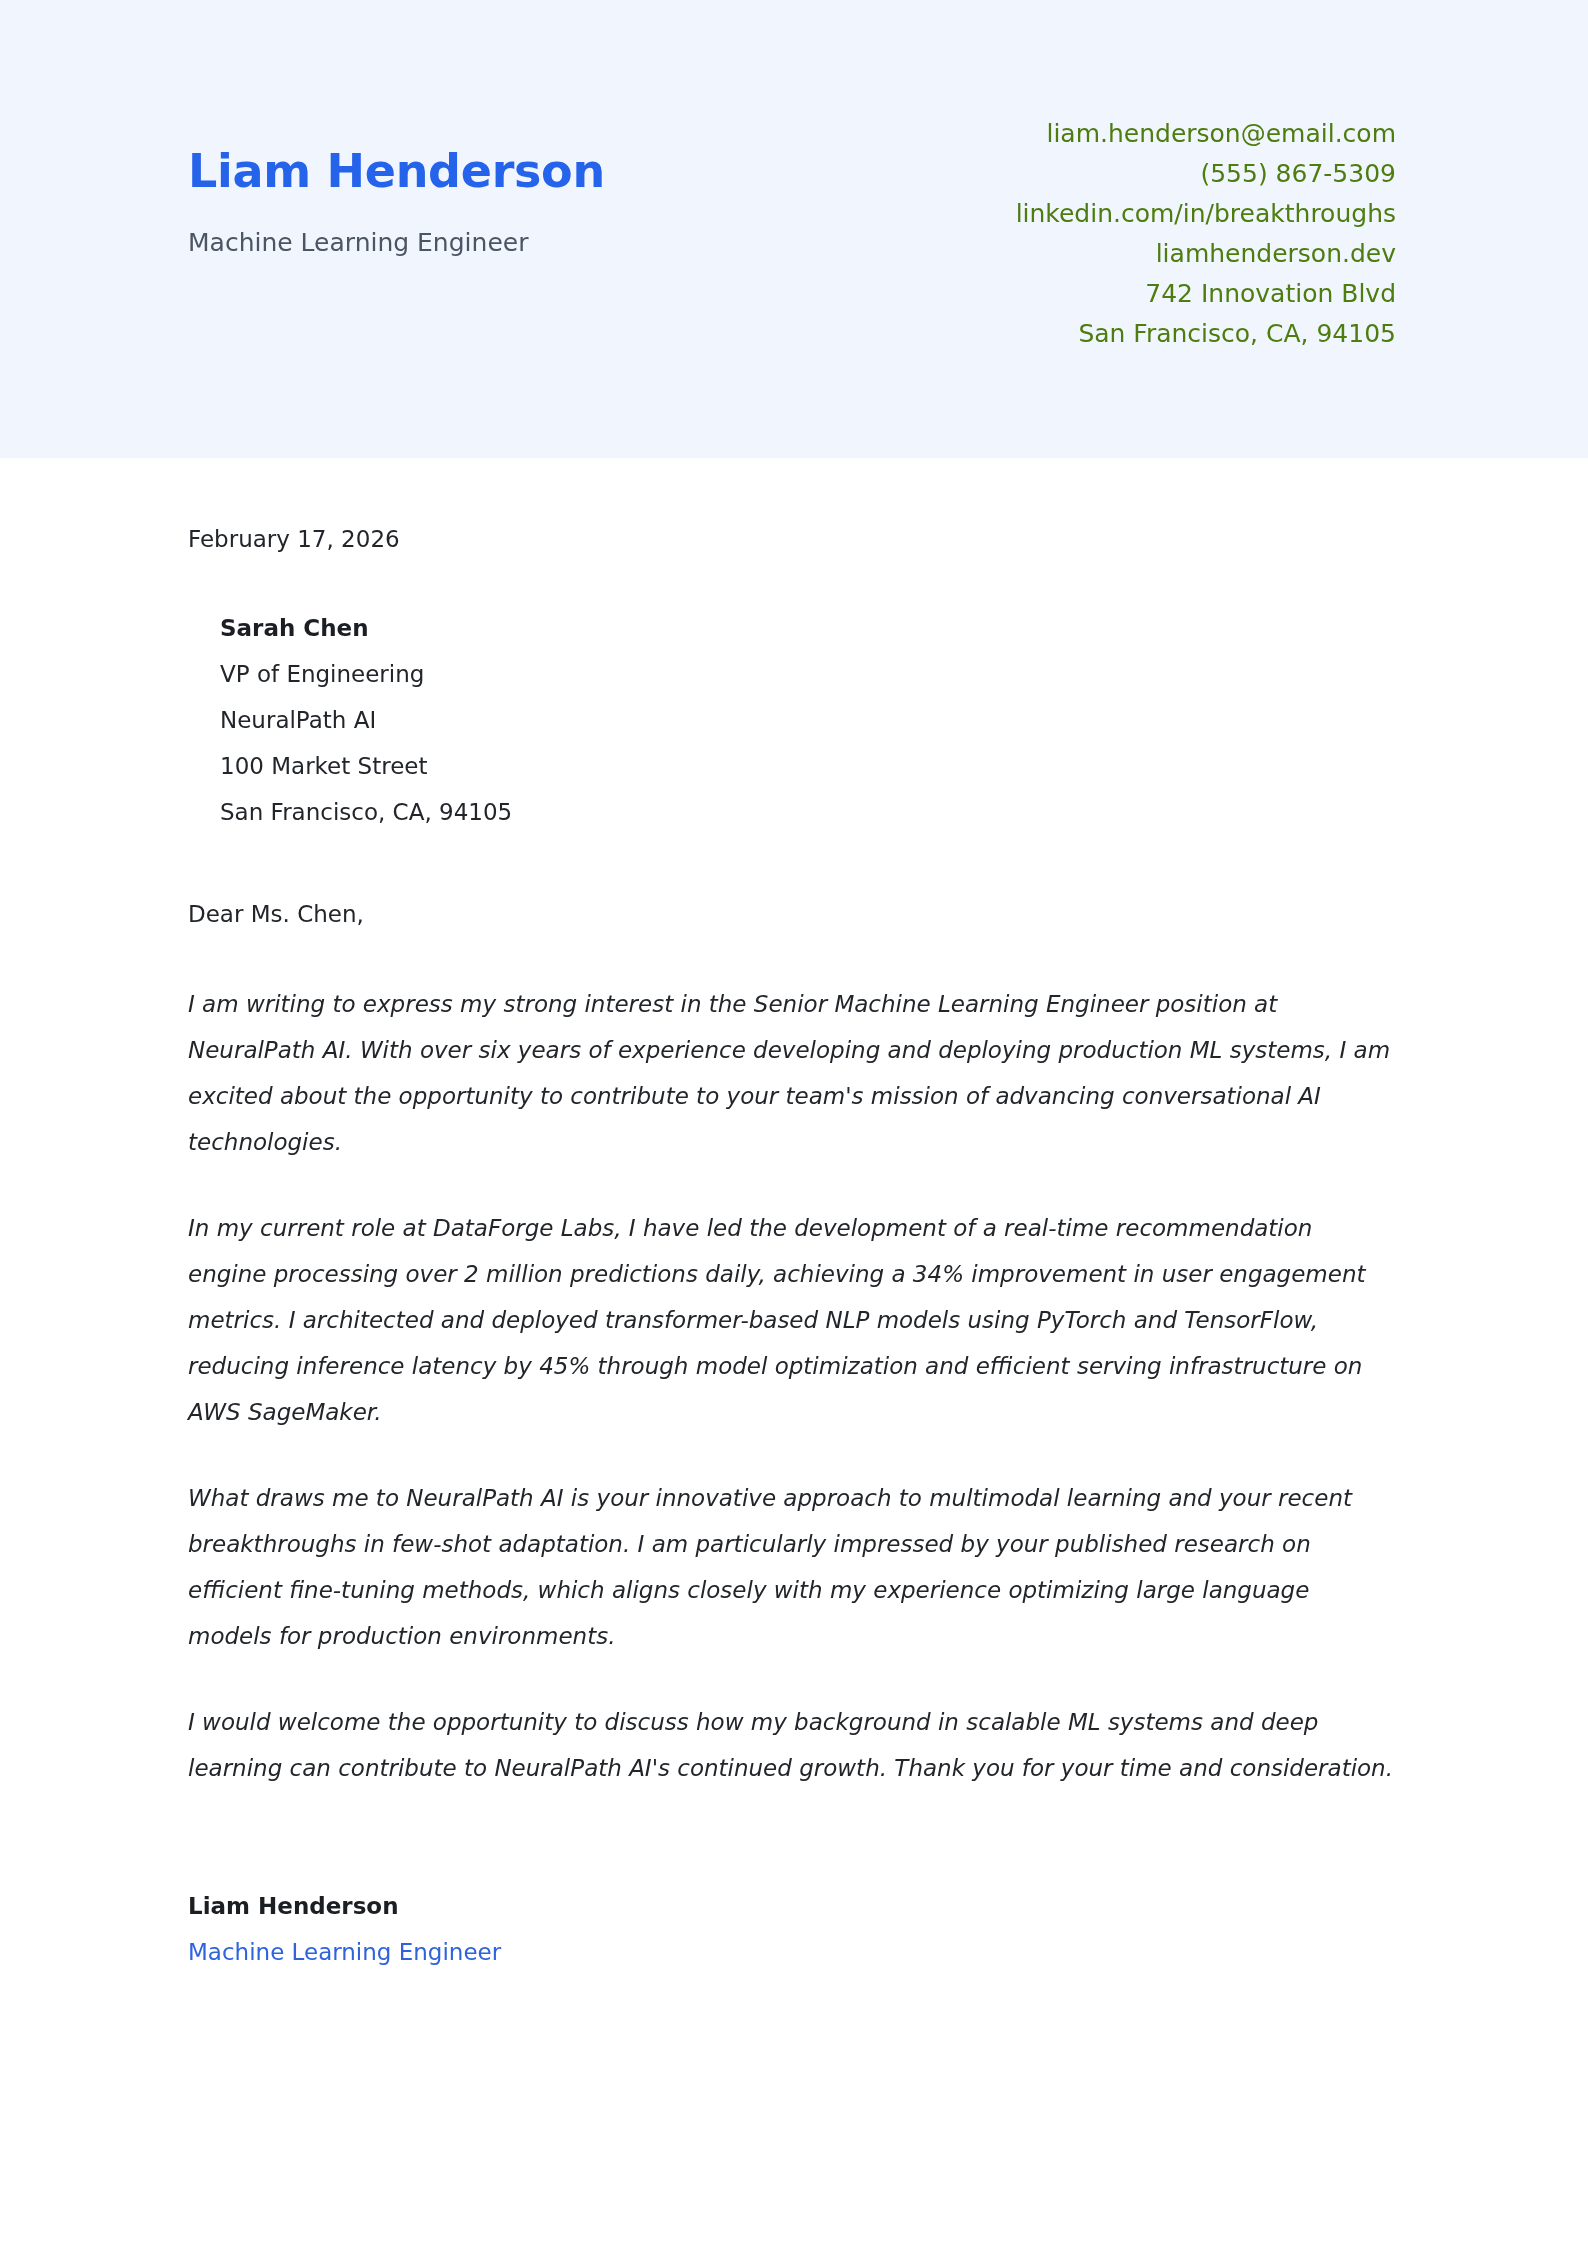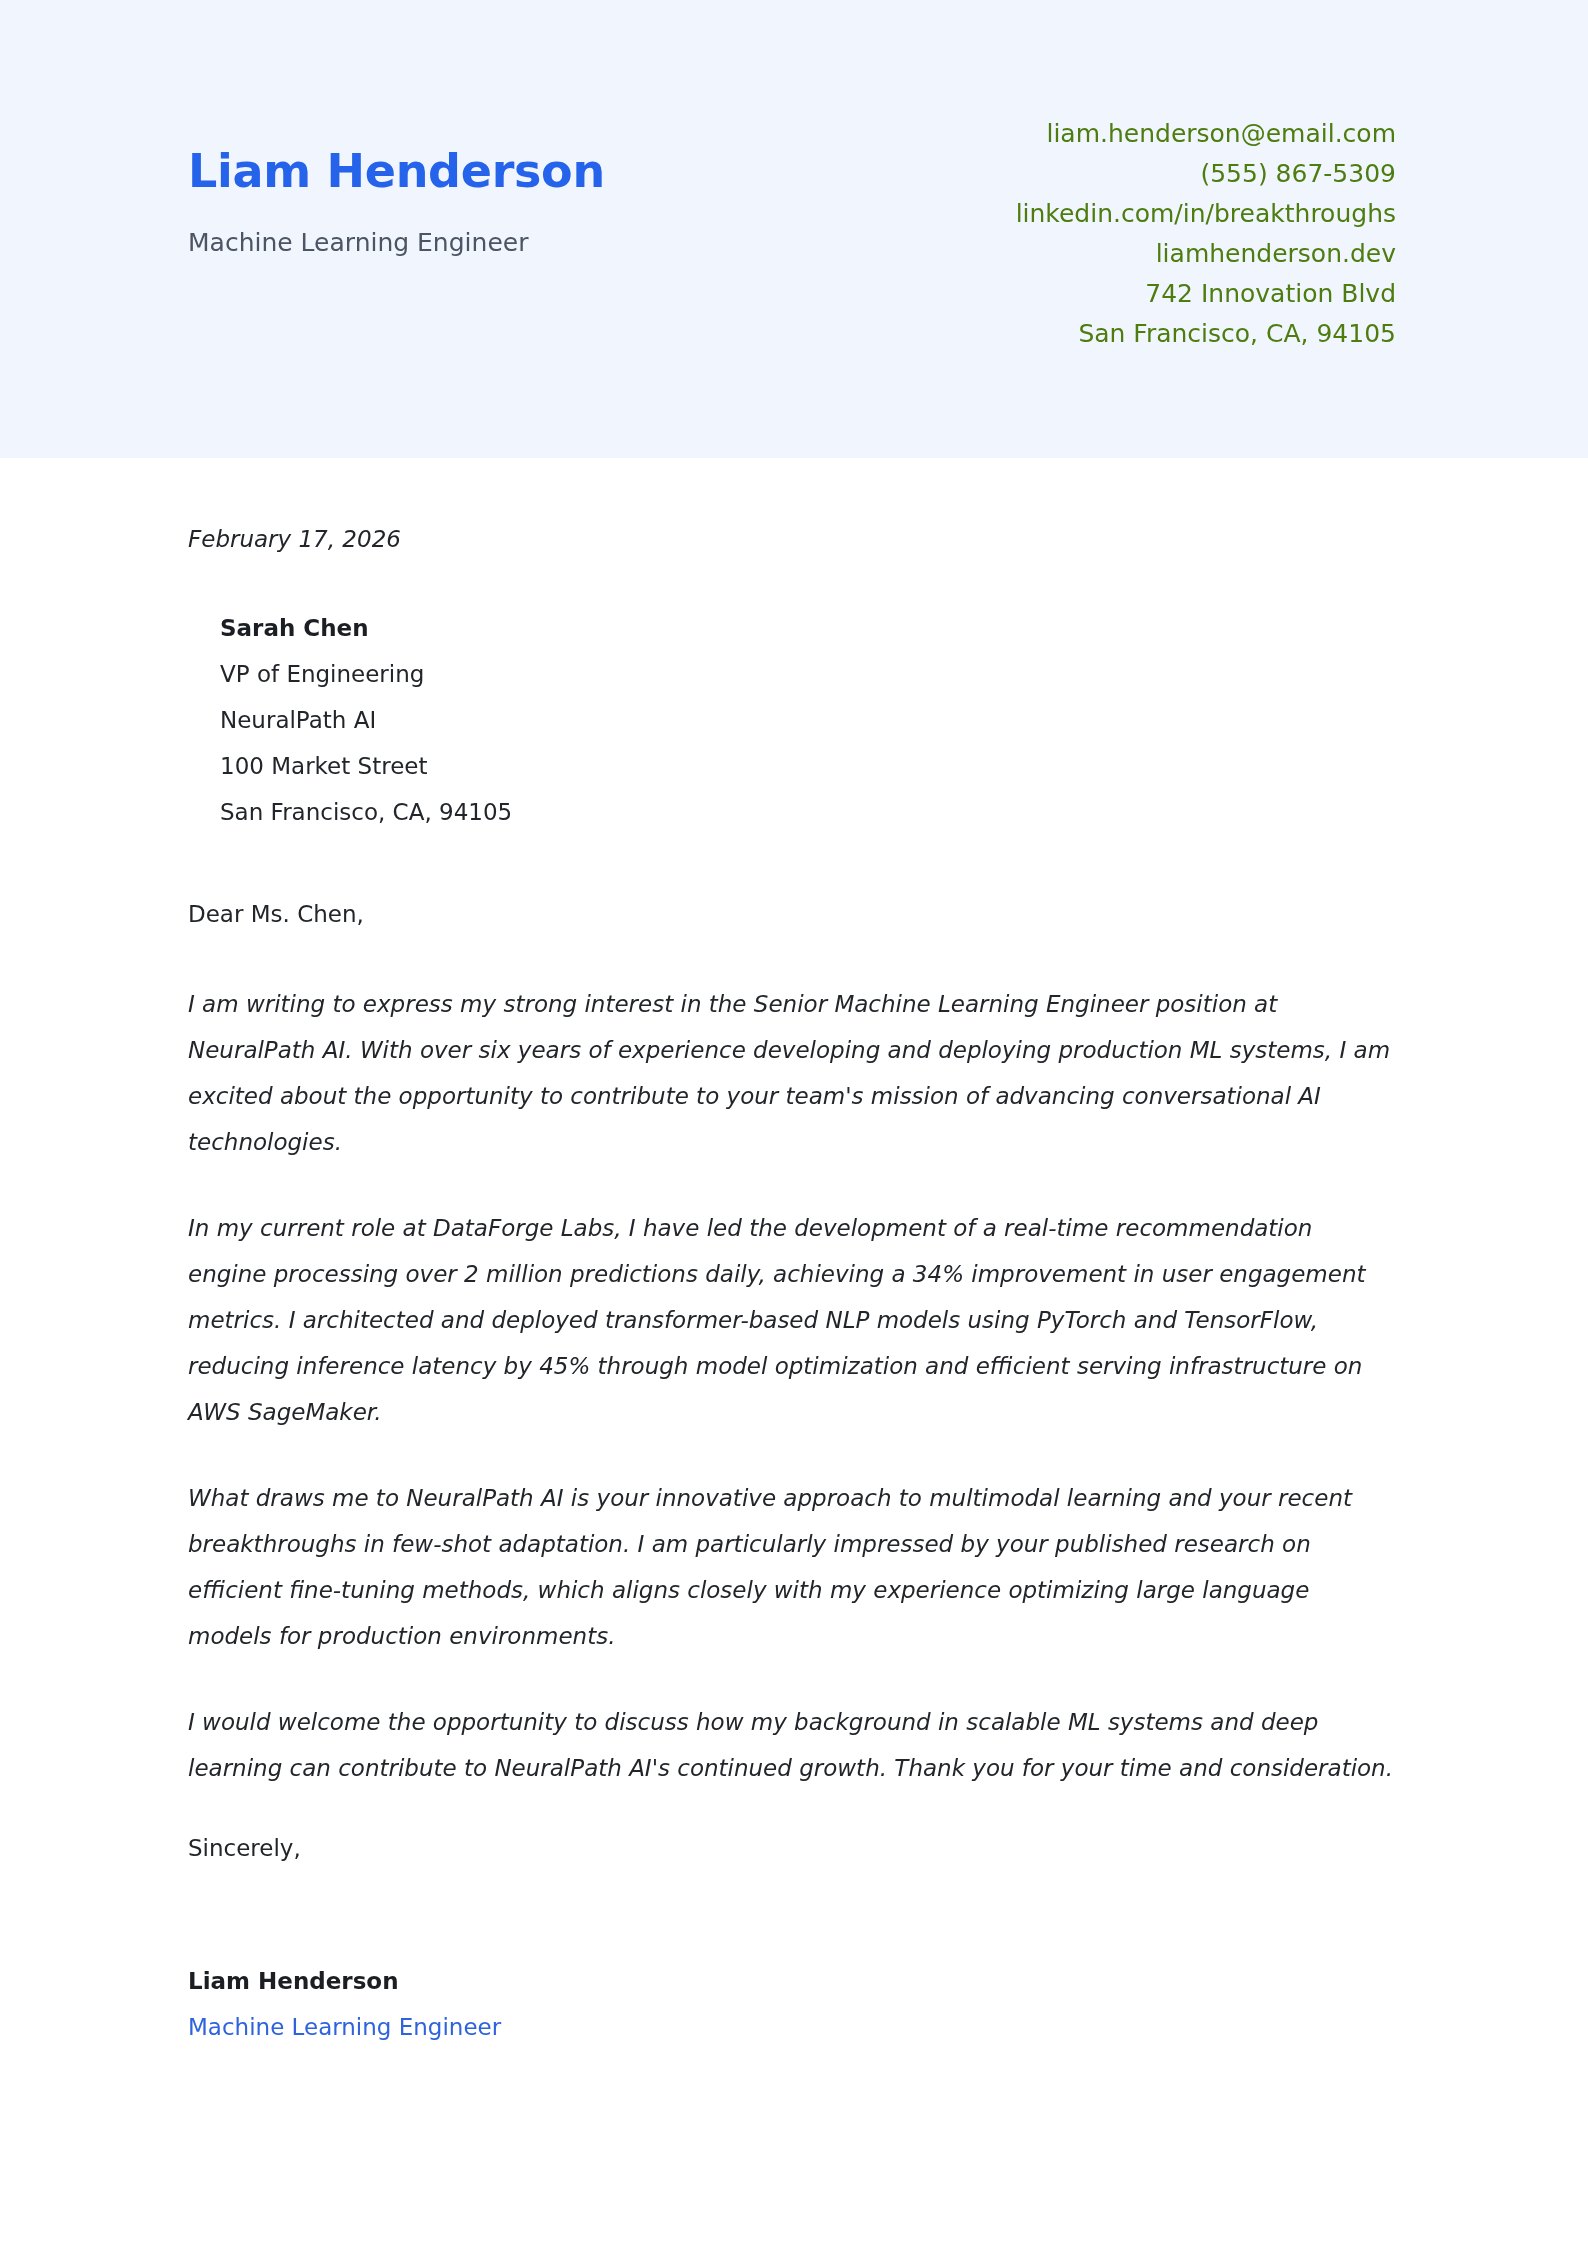--- a/index.html
+++ b/index.html
@@ -77,21 +77,20 @@
   .letter-body {
     padding: 64px 192px 0 188px;
     box-sizing: border-box;
   }
 
   .letter-date {
     font-size: 23px;
     color: #22262b;
     line-height: 1.5;
     margin: 0 0 48px 0;
-    font-style: italic;
   }
 
   .recipient-block {
     margin: 0 0 62px 0;
   }
 
   .recipient-line {
     font-size: 23px;
     color: #22262b;
     line-height: 46px;
@@ -182,21 +181,20 @@
     <div class="salutation">Dear Ms. Chen,</div>
 
     <p class="letter-paragraph">I am writing to express my strong interest in the Senior Machine Learning Engineer position at NeuralPath AI. With over six years of experience developing and deploying production ML systems, I am excited about the opportunity to contribute to your team's mission of advancing conversational AI technologies.</p>
 
     <p class="letter-paragraph">In my current role at DataForge Labs, I have led the development of a real-time recommendation engine processing over 2 million predictions daily, achieving a 34% improvement in user engagement metrics. I architected and deployed transformer-based NLP models using PyTorch and TensorFlow, reducing inference latency by 45% through model optimization and efficient serving infrastructure on AWS SageMaker.</p>
 
     <p class="letter-paragraph">What draws me to NeuralPath AI is your innovative approach to multimodal learning and your recent breakthroughs in few-shot adaptation. I am particularly impressed by your published research on efficient fine-tuning methods, which aligns closely with my experience optimizing large language models for production environments.</p>
 
     <p class="letter-paragraph">I would welcome the opportunity to discuss how my background in scalable ML systems and deep learning can contribute to NeuralPath AI's continued growth. Thank you for your time and consideration.</p>
 
-    <div class="closing">Sincerely,</div>
 
     <div class="signature-block">
       <div class="signature-name">Liam Henderson</div>
       <div class="signature-title">Machine Learning Engineer</div>
     </div>
 
   </div>
 
 </div>
 

